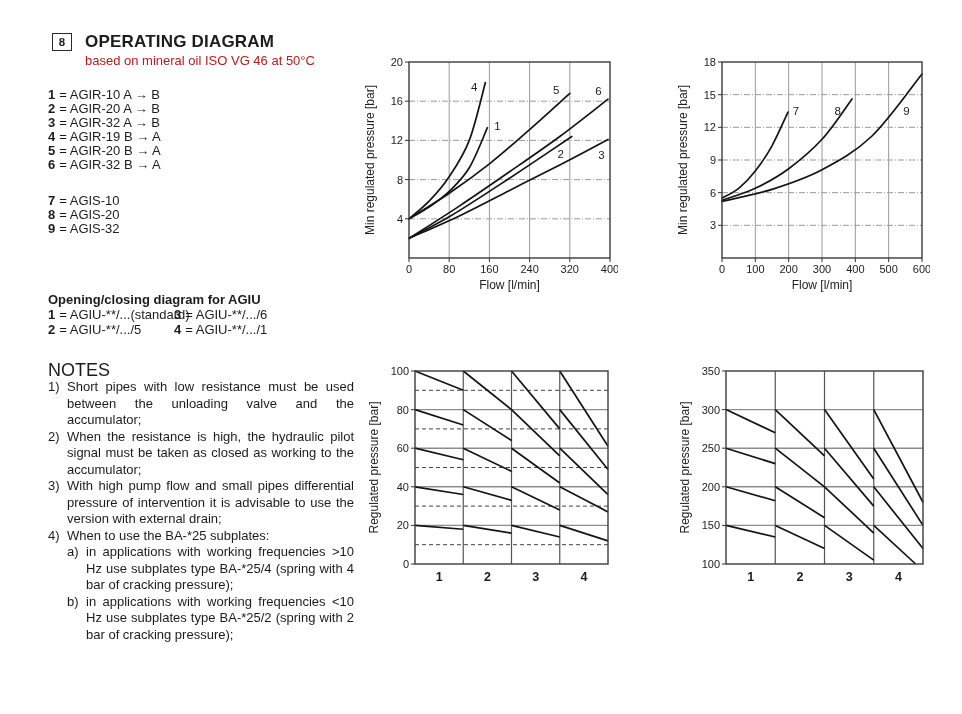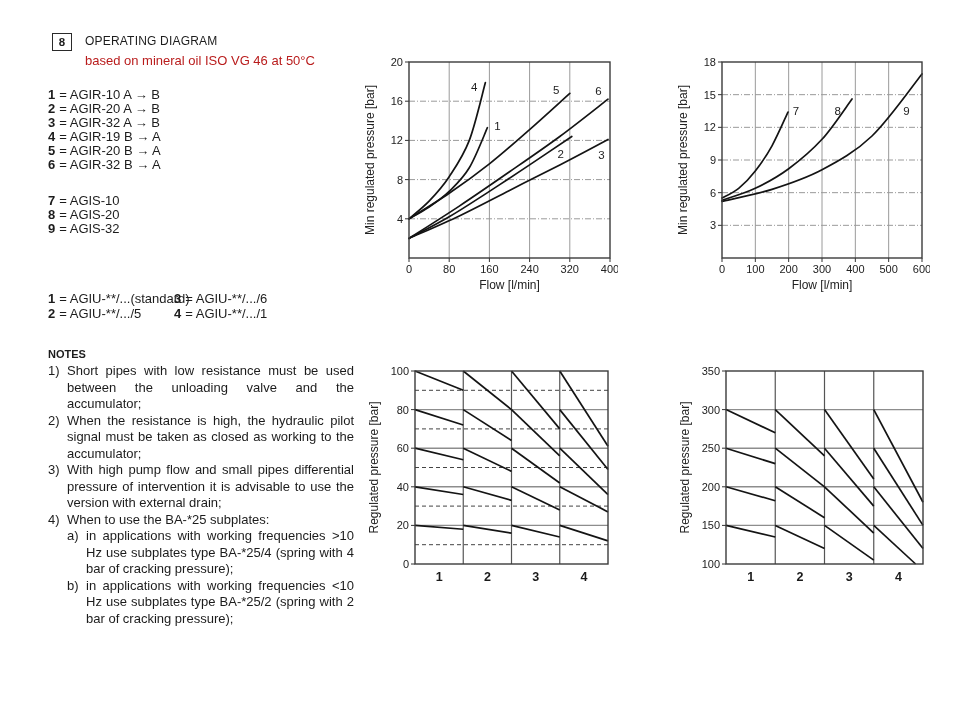--- a/index.html
+++ b/index.html
@@ -3,32 +3,32 @@
 <meta charset="utf-8">
 <style>
   html,body{margin:0;padding:0;background:#ffffff;}
   .page{position:relative;width:962px;height:714px;background:#fff;overflow:hidden;
         font-family:"Liberation Sans",sans-serif;color:#1c1c1c;}
   .left-col{position:absolute;left:48px;top:33px;width:306px;}
   .header{display:flex;align-items:flex-start;}
   .section-box{width:18px;height:16px;border:1.6px solid #2a2a2a;margin-left:4px;margin-right:13px;
                display:flex;align-items:center;justify-content:center;
                font-weight:bold;font-size:11.5px;flex:0 0 auto;}
-  .title{font-weight:normal;font-size:12px;line-height:17px;letter-spacing:.2px;}
+  .title{font-weight:bold;font-size:17px;line-height:17px;letter-spacing:.2px;}
   .subtitle{font-size:13px;line-height:14px;margin-top:4px;color:#b91c1c;}
   .legend{margin-top:20px;font-size:13px;}
   .leg-row{height:14px;line-height:14px;white-space:nowrap;}
   .leg-row b{margin-right:4px;}
   .leg-group2{margin-top:22px;}
   .agiu{margin-top:56px;}
   .agiu-heading{font-weight:bold;font-size:13px;line-height:16px;}
   .agiu-grid{display:grid;grid-template-columns:126px 1fr;font-size:13px;line-height:13.5px;row-gap:1px;}
   .agiu-grid .leg-row{height:13.5px;line-height:13.5px;}
   .notes{margin-top:26px;}
-  .notes-heading{font-weight:bold;font-size:11px;line-height:16px;}
+  .notes-heading{font-weight:normal;font-size:18px;line-height:16px;}
   .notes-list{margin-top:1px;font-size:13px;line-height:16.5px;}
   .note{display:flex;}
   .nlabel{flex:0 0 19px;}
   .ntext{flex:1;text-align:justify;}
   .subnotes{padding-left:19px;}
   .subnote{display:flex;}
   .slabel{flex:0 0 19px;}
   .stext{flex:1;text-align:justify;}
   svg.chart{position:absolute;}
   svg text{font-family:"Liberation Sans",sans-serif;}
@@ -64,20 +64,21 @@
         <div class="leg-row"><b>6</b><span>= AGIR-32 B → A</span></div>
       </div>
       <div class="leg-group2">
         <div class="leg-row"><b>7</b><span>= AGIS-10</span></div>
         <div class="leg-row"><b>8</b><span>= AGIS-20</span></div>
         <div class="leg-row"><b>9</b><span>= AGIS-32</span></div>
       </div>
     </div>
 
     <div class="agiu">
+      <div class="agiu-heading">Opening/closing diagram for AGIU</div>
       <div class="agiu-grid">
         <div class="leg-row"><b>1</b><span>= AGIU-**/...(standard)</span></div>
         <div class="leg-row"><b>3</b><span>= AGIU-**/.../6</span></div>
         <div class="leg-row"><b>2</b><span>= AGIU-**/.../5</span></div>
         <div class="leg-row"><b>4</b><span>= AGIU-**/.../1</span></div>
       </div>
     </div>
 
     <div class="notes">
       <div class="notes-heading">NOTES</div>

